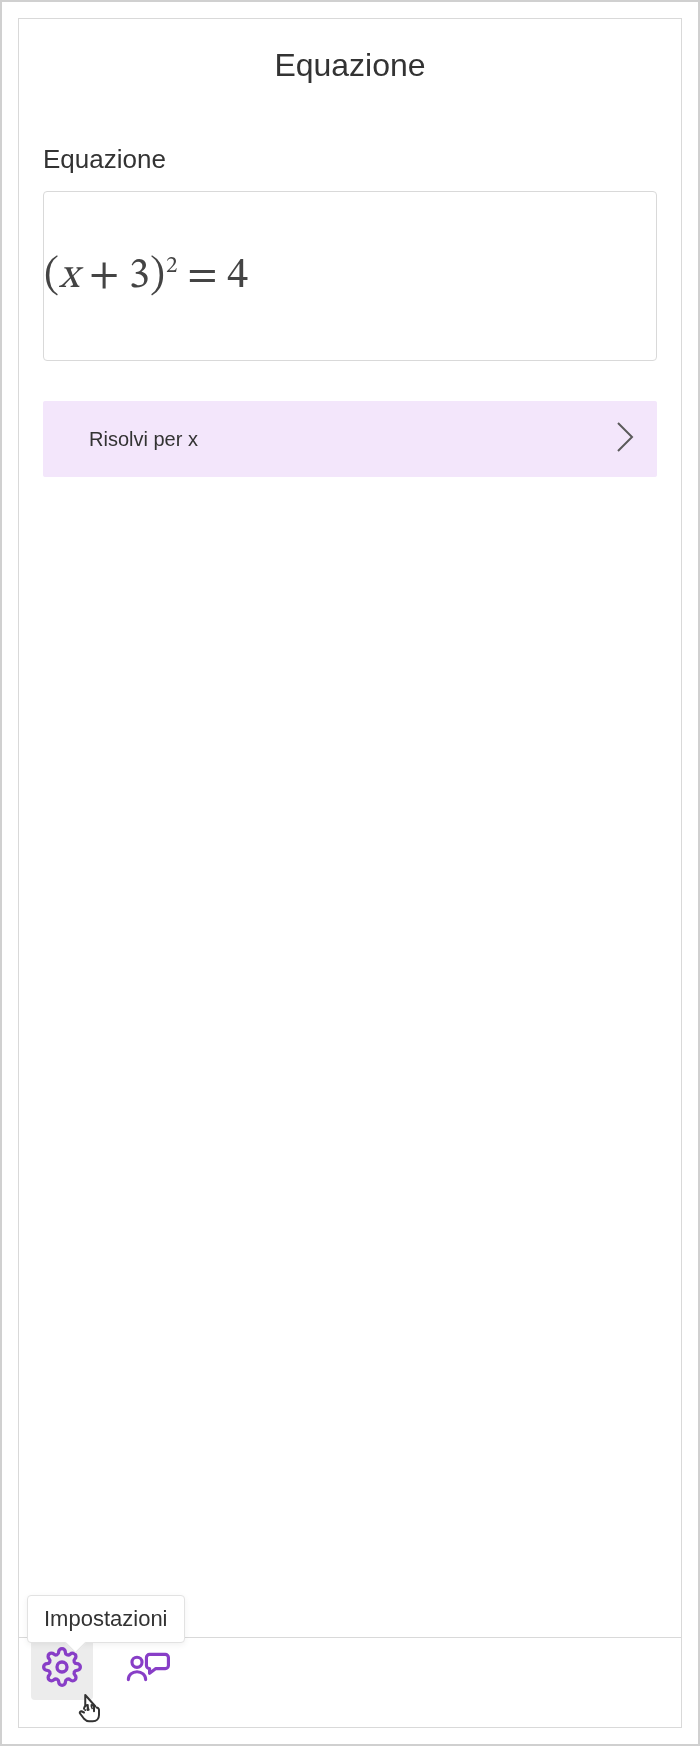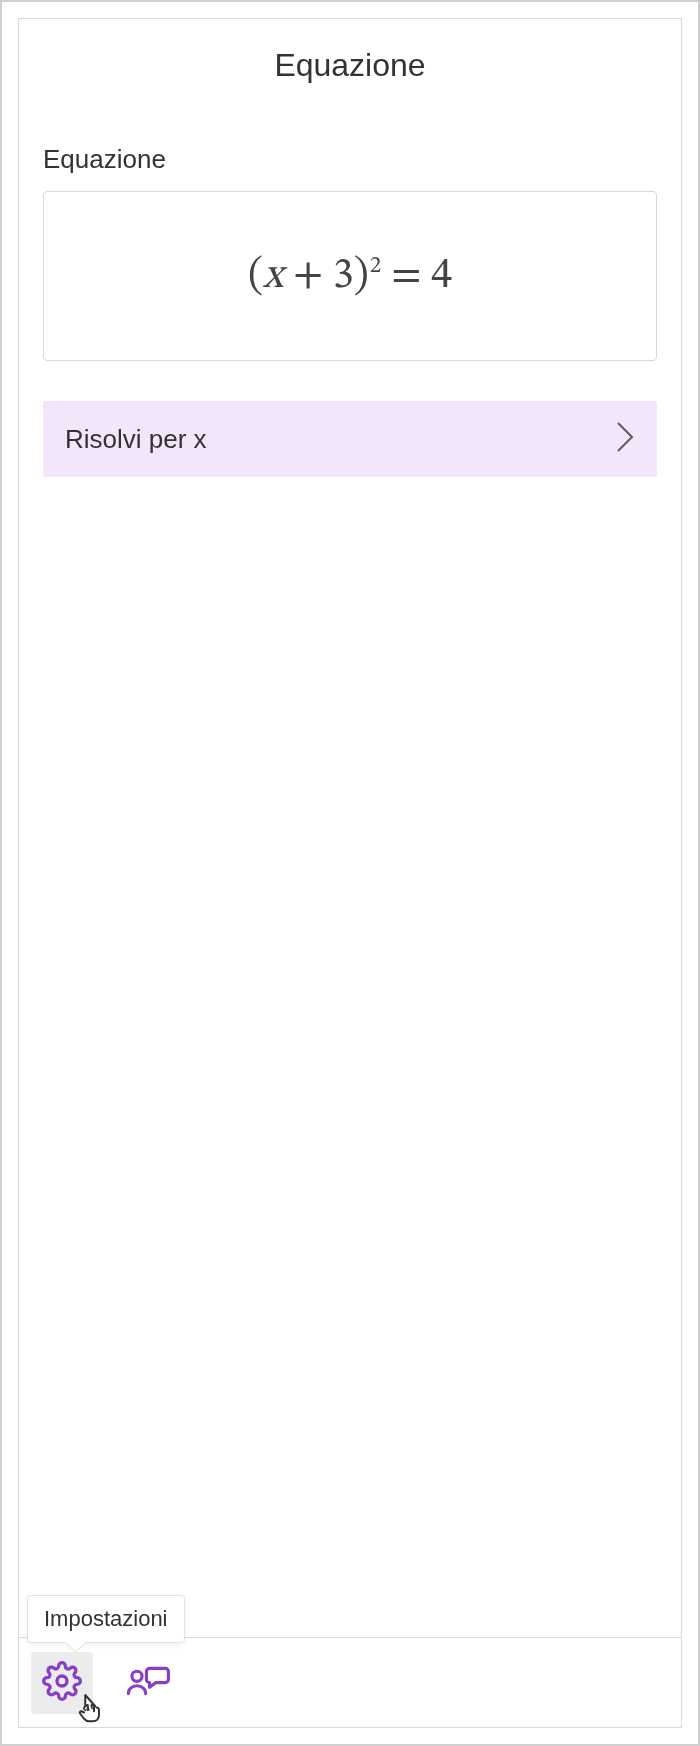--- a/index.html
+++ b/index.html
@@ -39,45 +39,43 @@
     font-size: 26px;
     color: #333;
     margin-bottom: 16px;
   }
   .equation-box {
     border: 1px solid #d9d9d9;
     border-radius: 4px;
     height: 170px;
     display: flex;
     align-items: center;
-    justify-content: center;
     margin-bottom: 40px;
     font-family: "Cambria Math", "STIX Two Math", "Times New Roman", serif;
     font-size: 42px;
     color: #444;
   }
   .equation-box .term { font-style: italic; }
   .equation-box sup { font-size: 0.55em; vertical-align: super; font-style: normal; margin-left: 1px; }
   .action-row {
     background: #f3e6fb;
     height: 76px;
     display: flex;
     align-items: center;
     justify-content: space-between;
     padding: 0 22px;
     cursor: pointer;
     border-radius: 2px;
   }
-  .action-label { font-size: 26px; color: #333; }
+  .action-label { font-size: 20px; color: #333; margin-left: 24px; }
   .chevron { color: #5a5a5a; }
   .footer {
     height: 90px;
     border-top: 1px solid #d9d9d9;
     display: flex;
-    align-items: center;
     padding: 0 12px;
     gap: 24px;
     position: relative;
   }
   .footer-btn {
     width: 62px; height: 62px;
     display: flex; align-items: center; justify-content: center;
     border-radius: 4px;
     cursor: pointer;
     color: #883ec7;

